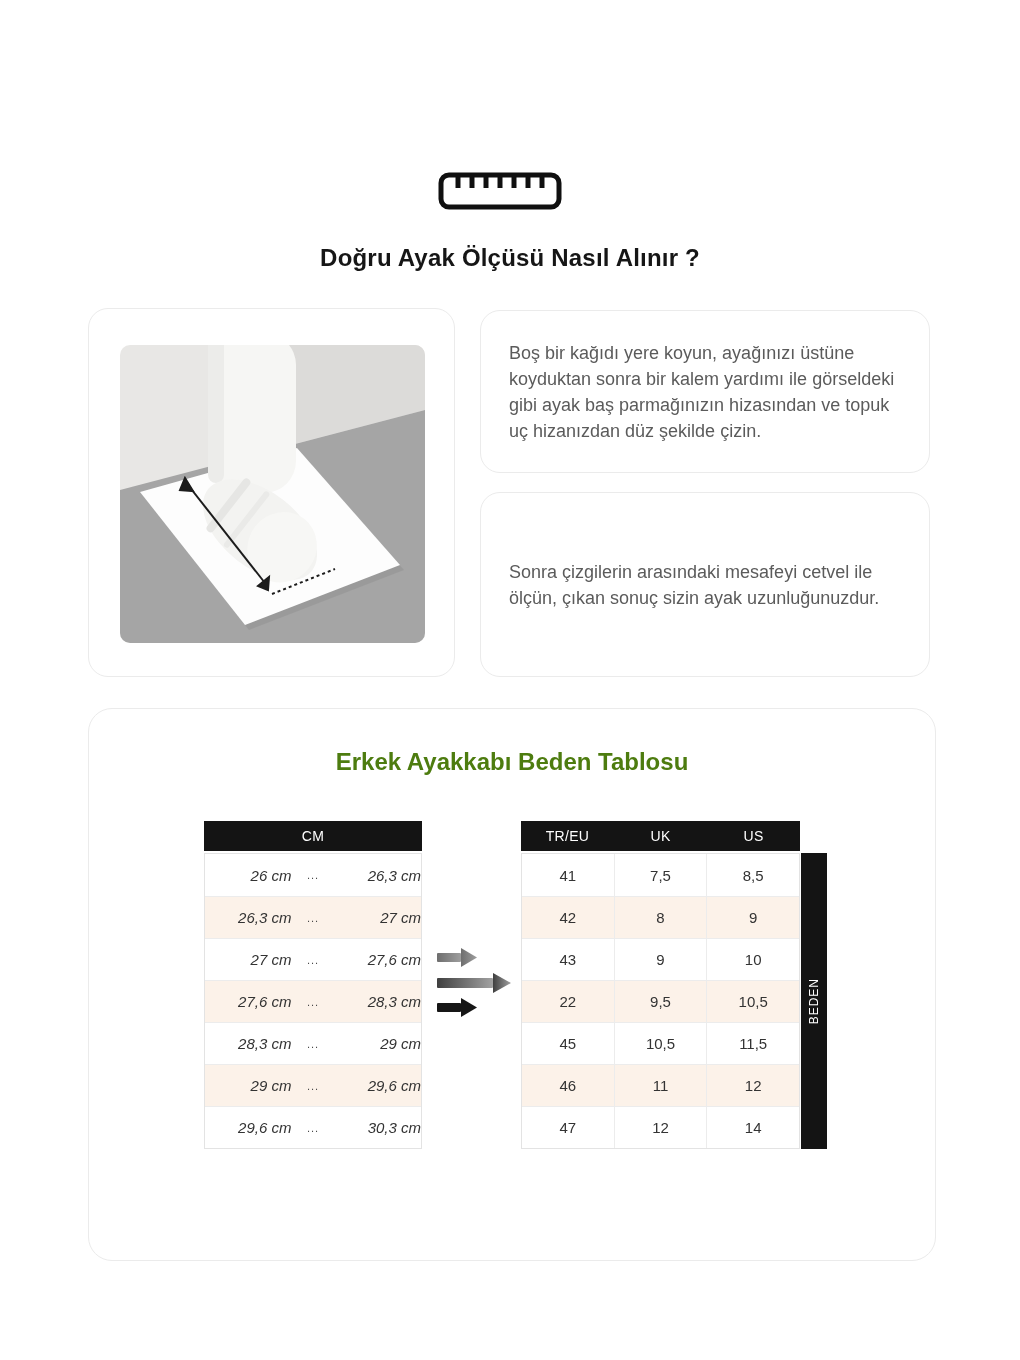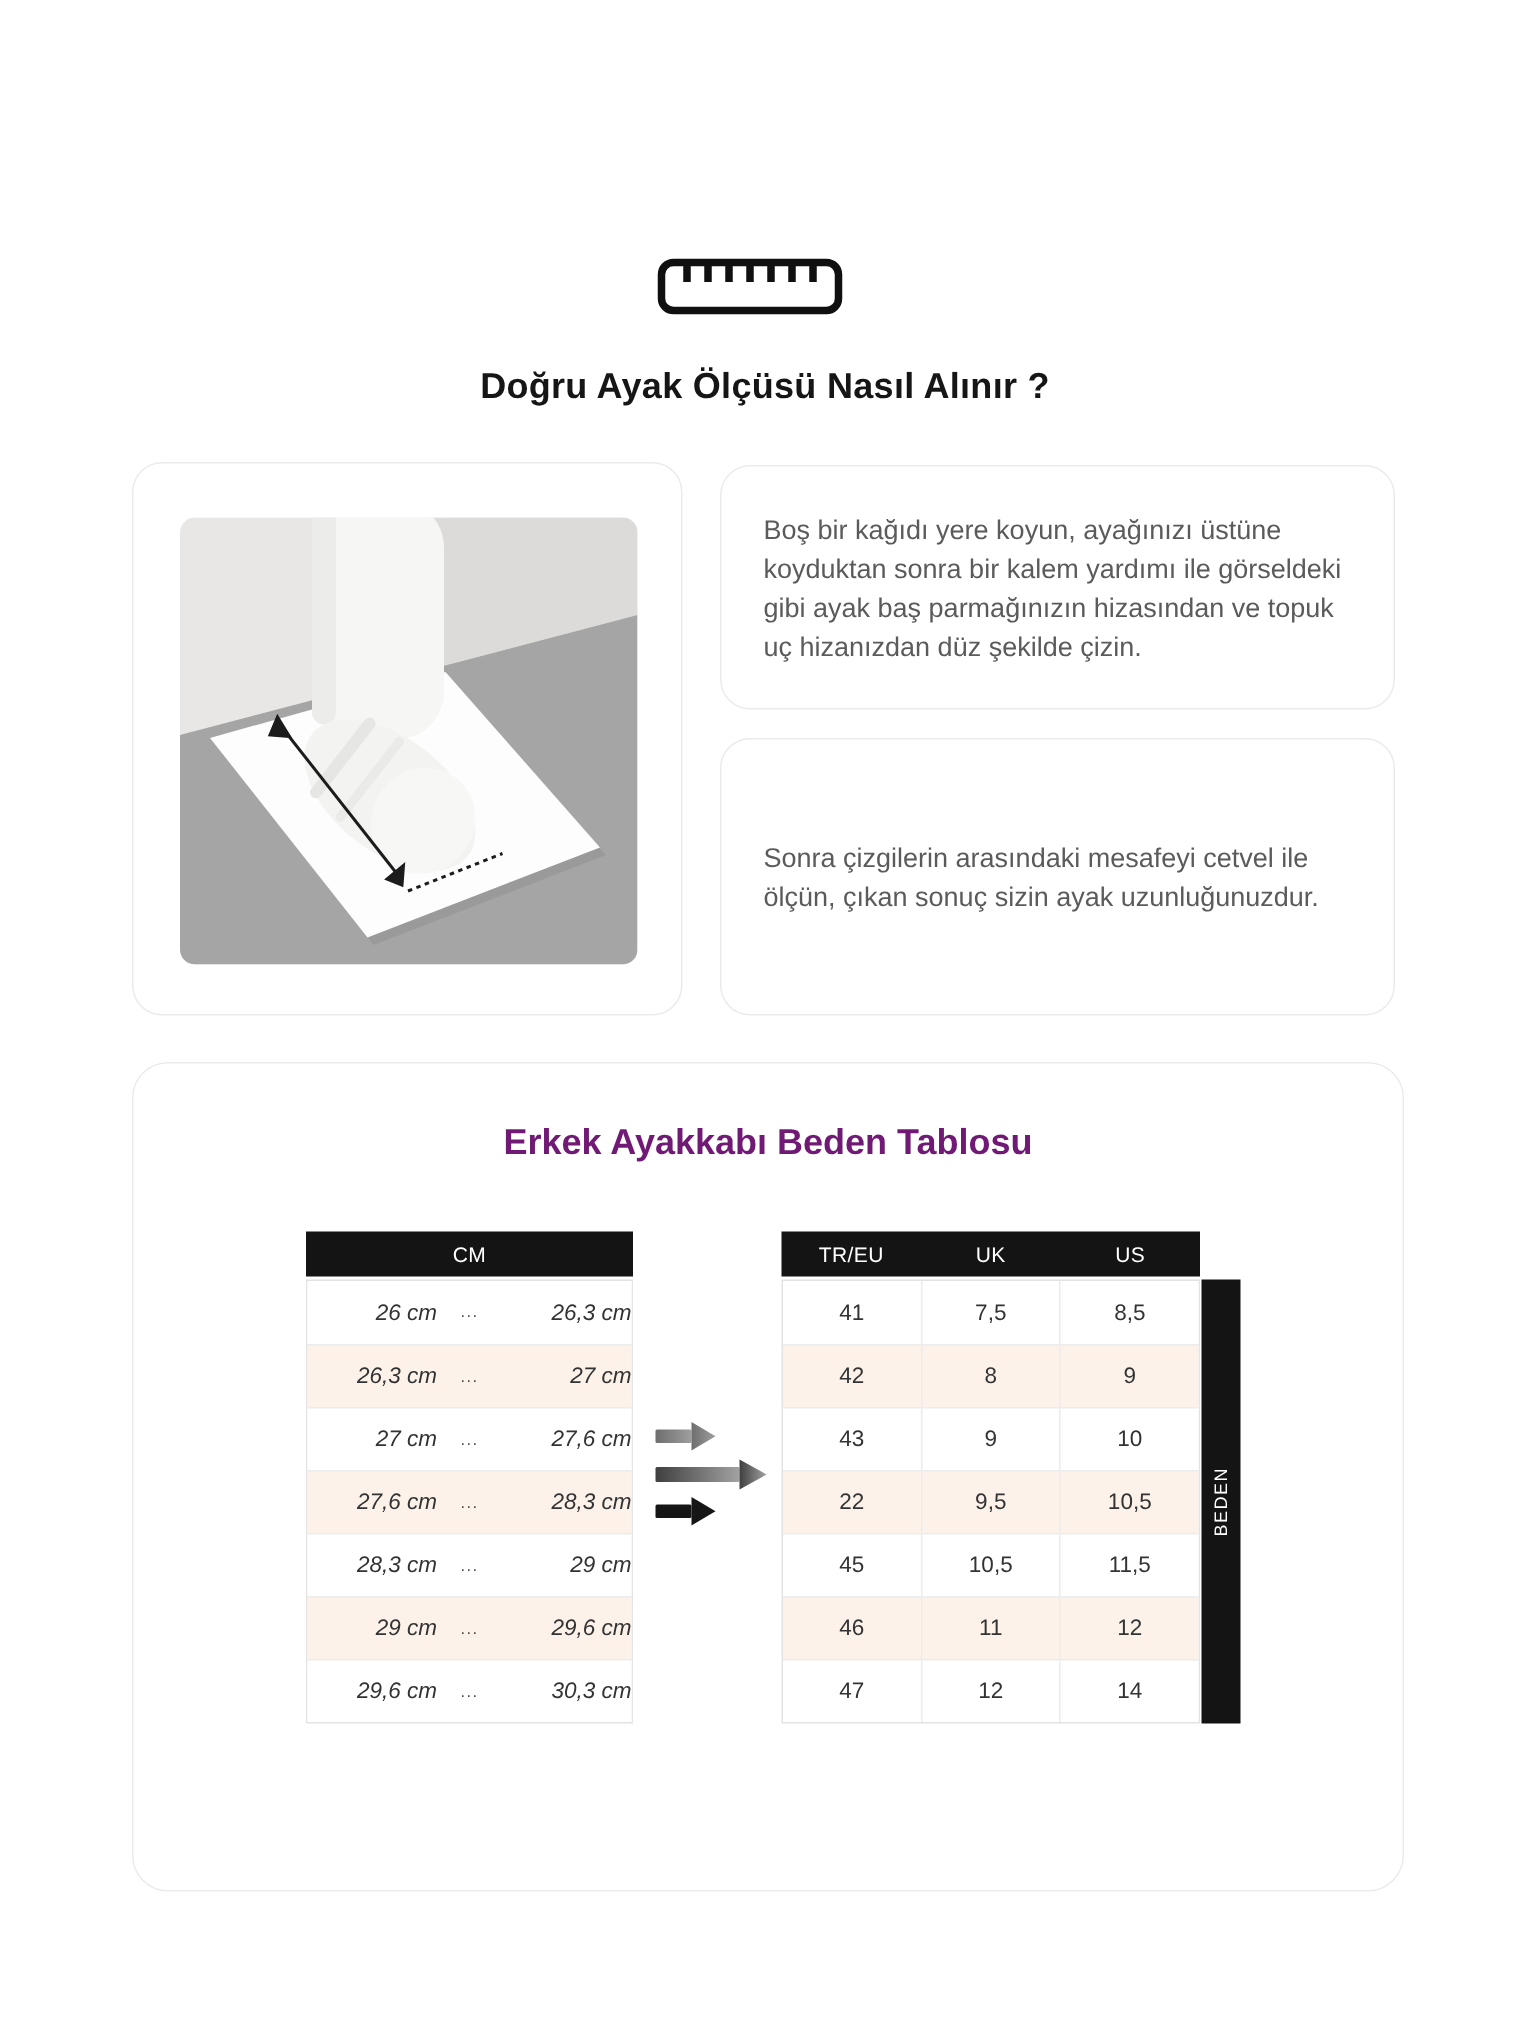--- a/index.html
+++ b/index.html
@@ -16,21 +16,21 @@
   .photo-card { left:88px; top:283px; width:367px; height:369px; }
   .photo-card svg { position:absolute; left:31px; top:36px; border-radius:10px; }
 
   .step-card-1 { left:480px; top:285px; width:450px; height:163px; display:flex; align-items:center; }
   .step-card-2 { left:480px; top:467px; width:450px; height:185px; display:flex; align-items:center; }
   .step-text { padding:0 30px 0 28px; font-size:18px; line-height:26px; color:#5b5b5b; }
 
   
   .chart-card { left:88px; top:683px; width:848px; height:553px; border-radius:24px; }
   .chart-title { position:absolute; left:0; top:39px; width:100%; text-align:center;
-                 font-size:24px; font-weight:bold; color:#701a75; }
+                 font-size:24px; font-weight:bold; color:#4d7c0f; }
 
   .tbl { position:absolute; font-size:15px; color:#333;border-radius:22px; }
   .tbl-head { height:30px; background:#141414; color:#fff; display:flex; align-items:center;
               margin-bottom:2px; font-size:14px; letter-spacing:.3px; }
   .tbl-head .hc { flex:1; text-align:center; }
   .tbl-body { border:1px solid #e3e3e3; background:#fff; }
   .trow { height:42px; display:flex; align-items:center; background:#fff; }
   .trow + .trow { border-top:1px solid #ececec; }
   .trow.alt { background:#fcf2e9; }
   .cm-tbl { left:115px; top:112px; width:218px; }

